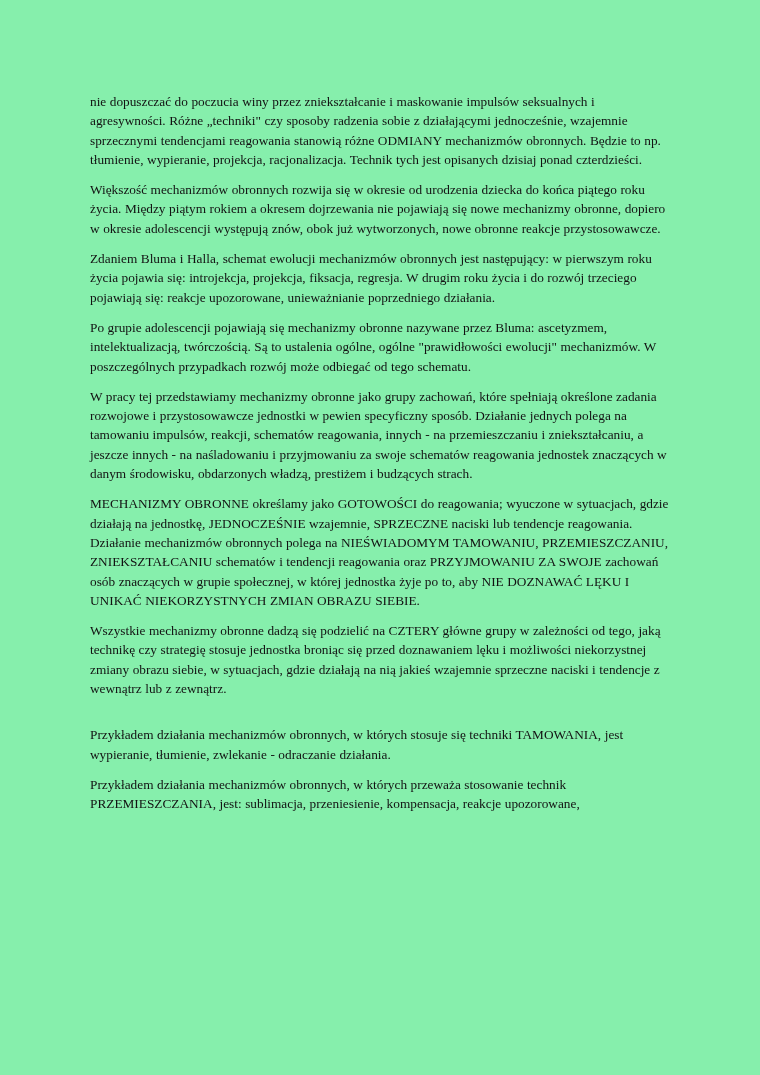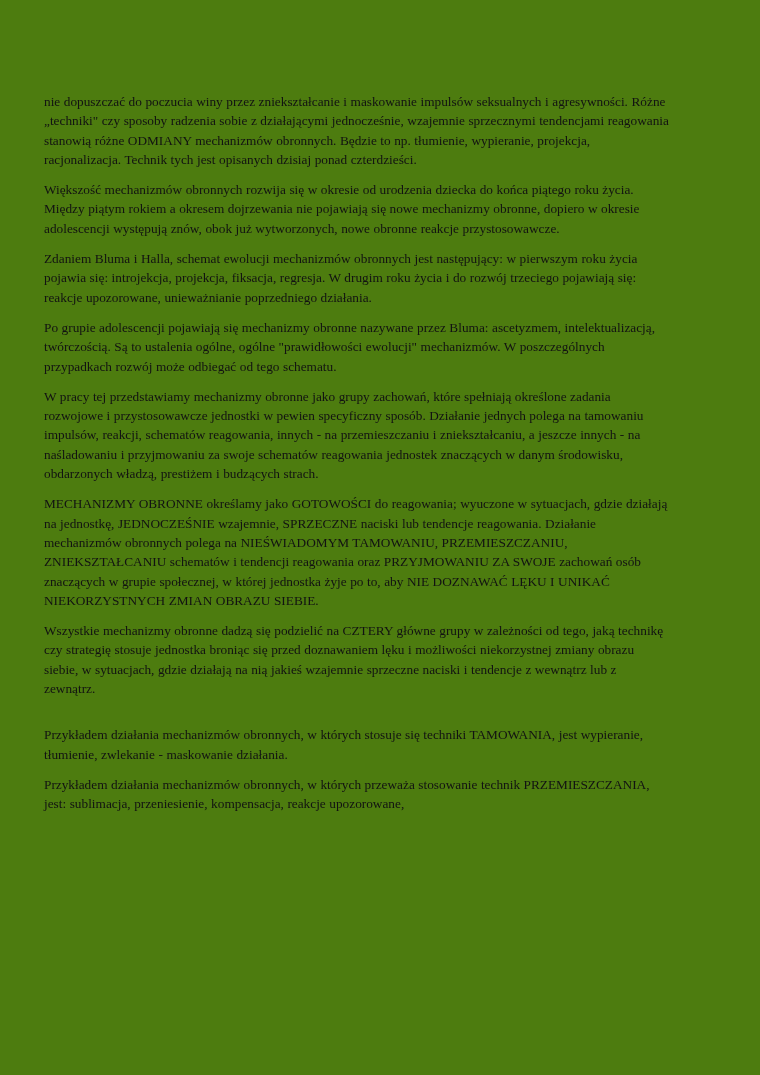--- a/index.html
+++ b/index.html
@@ -4,23 +4,23 @@
 <style>
   html, body {
     margin: 0;
     padding: 0;
     background: #ffffff;
   }
   .page {
     position: relative;
     width: 760px;
     height: 1075px;
-    background: #4d7c0f;
+    background: #86efac;
     box-sizing: border-box;
-    padding: 92px 90px 40px 44px;
+    padding: 92px 90px 40px 90px;
     overflow: hidden;
     font-family: "Liberation Serif", "DejaVu Serif", serif;
     font-size: 13.3px;
     line-height: 19.3px;
     color: #121212;
   }
   .para {
     margin: 0 0 11px 0;
     text-align: left;
     word-spacing: 0.2px;
@@ -33,15 +33,15 @@
 <body>
 
 <div class="page">
   <p class="para">nie dopuszczać do poczucia winy przez zniekształcanie i maskowanie impulsów seksualnych i agresywności. Różne „techniki" czy sposoby radzenia sobie z działającymi jednocześnie, wzajemnie sprzecznymi tendencjami reagowania stanowią różne ODMIANY mechanizmów obronnych. Będzie to np. tłumienie, wypieranie, projekcja, racjonalizacja. Technik tych jest opisanych dzisiaj ponad czterdzieści.</p>
   <p class="para">Większość mechanizmów obronnych rozwija się w okresie od urodzenia dziecka do końca piątego roku życia. Między piątym rokiem a okresem dojrzewania nie pojawiają się nowe mechanizmy obronne, dopiero w okresie adolescencji występują znów, obok już wytworzonych, nowe obronne reakcje przystosowawcze.</p>
   <p class="para">Zdaniem Bluma i Halla, schemat ewolucji mechanizmów obronnych jest następujący: w pierwszym roku życia pojawia się: introjekcja, projekcja, fiksacja, regresja. W drugim roku życia i do rozwój trzeciego pojawiają się: reakcje upozorowane, unieważnianie poprzedniego działania.</p>
   <p class="para">Po grupie adolescencji pojawiają się mechanizmy obronne nazywane przez Bluma: ascetyzmem, intelektualizacją, twórczością. Są to ustalenia ogólne, ogólne "prawidłowości ewolucji" mechanizmów. W poszczególnych przypadkach rozwój może odbiegać od tego schematu.</p>
   <p class="para">W pracy tej przedstawiamy mechanizmy obronne jako grupy zachowań, które spełniają określone zadania rozwojowe i przystosowawcze jednostki w pewien specyficzny sposób. Działanie jednych polega na tamowaniu impulsów, reakcji, schematów reagowania, innych - na przemieszczaniu i zniekształcaniu, a jeszcze innych - na naśladowaniu i przyjmowaniu za swoje schematów reagowania jednostek znaczących w danym środowisku, obdarzonych władzą, prestiżem i budzących strach.</p>
   <p class="para">MECHANIZMY OBRONNE określamy jako GOTOWOŚCI do reagowania; wyuczone w sytuacjach, gdzie działają na jednostkę, JEDNOCZEŚNIE wzajemnie, SPRZECZNE naciski lub tendencje reagowania. Działanie mechanizmów obronnych polega na NIEŚWIADOMYM TAMOWANIU, PRZEMIESZCZANIU, ZNIEKSZTAŁCANIU schematów i tendencji reagowania oraz PRZYJMOWANIU ZA SWOJE zachowań osób znaczących w grupie społecznej, w której jednostka żyje po to, aby NIE DOZNAWAĆ LĘKU I UNIKAĆ NIEKORZYSTNYCH ZMIAN OBRAZU SIEBIE.</p>
   <p class="para">Wszystkie mechanizmy obronne dadzą się podzielić na CZTERY główne grupy w zależności od tego, jaką technikę czy strategię stosuje jednostka broniąc się przed doznawaniem lęku i możliwości niekorzystnej zmiany obrazu siebie, w sytuacjach, gdzie działają na nią jakieś wzajemnie sprzeczne naciski i tendencje z wewnątrz lub z zewnątrz.</p>
-  <p class="para gap-before">Przykładem działania mechanizmów obronnych, w których stosuje się techniki TAMOWANIA, jest wypieranie, tłumienie, zwlekanie - maskowanie działania.</p>
+  <p class="para gap-before">Przykładem działania mechanizmów obronnych, w których stosuje się techniki TAMOWANIA, jest wypieranie, tłumienie, zwlekanie - odraczanie działania.</p>
   <p class="para">Przykładem działania mechanizmów obronnych, w których przeważa stosowanie technik PRZEMIESZCZANIA, jest: sublimacja, przeniesienie, kompensacja, reakcje upozorowane,</p>
 </div>
 
 </body></html>

